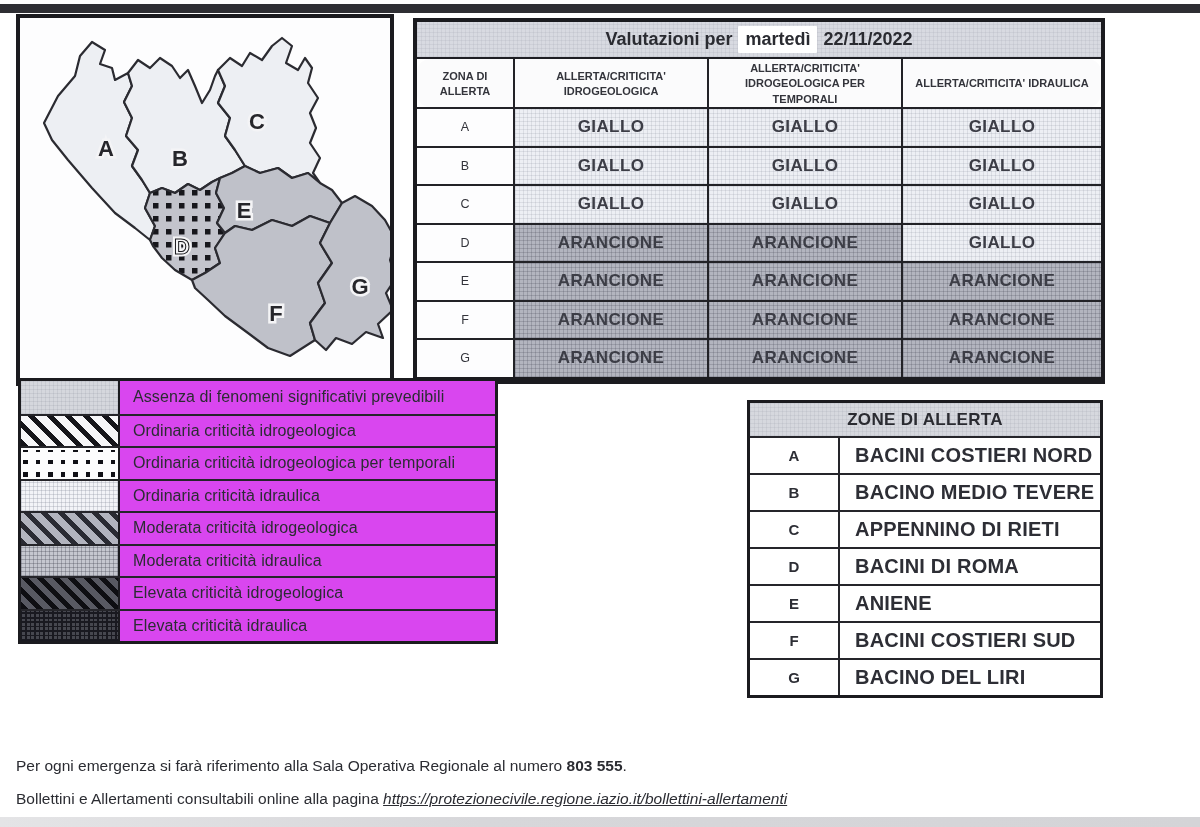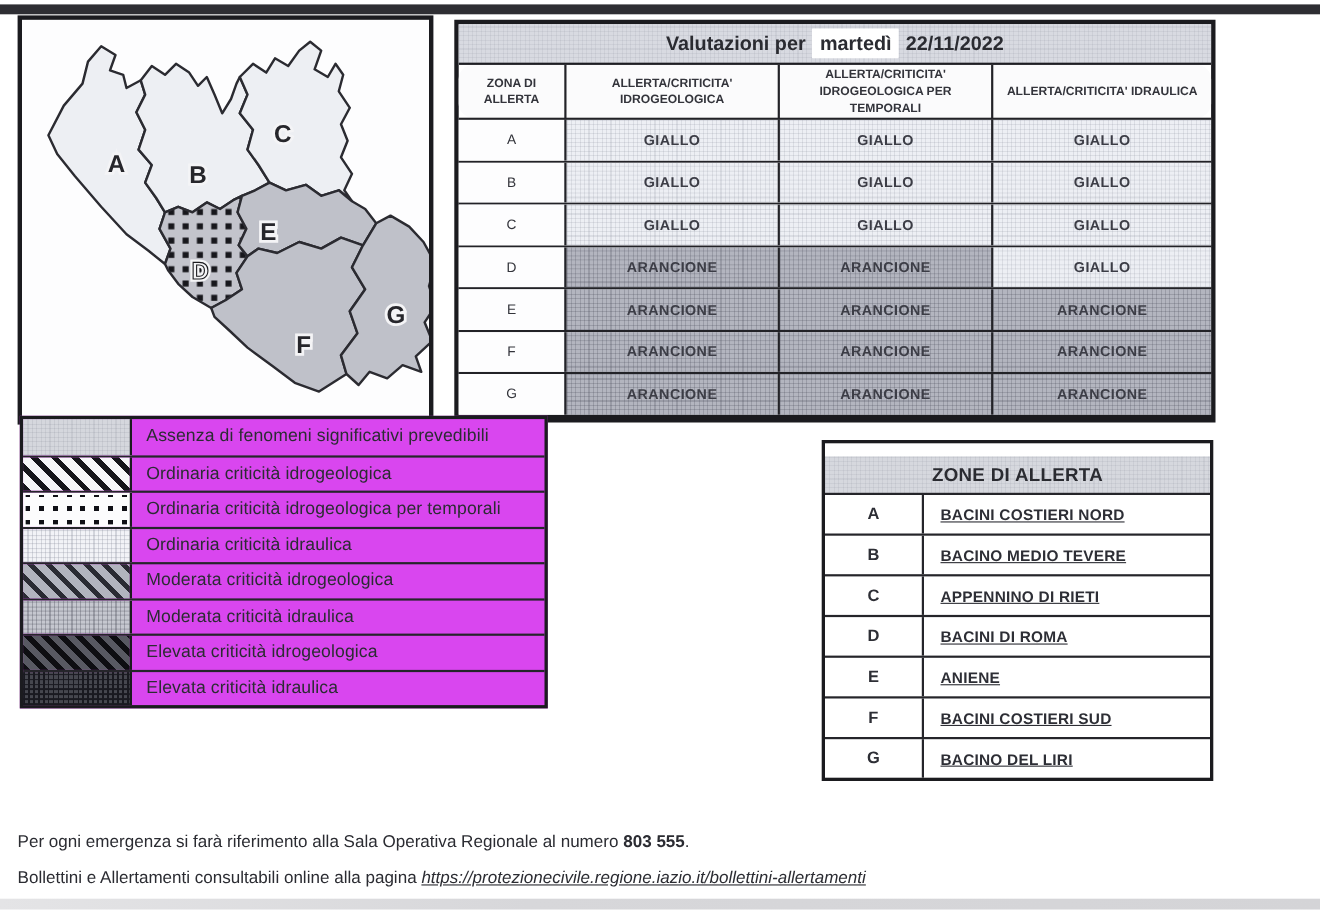--- a/index.html
+++ b/index.html
@@ -66,21 +66,21 @@
     display: grid; grid-template-columns: 96px 194px 194px 1fr;
     height: 38.5px; border-top: 2px solid #222227;
   }
   .vrow > div {
     display: flex; align-items: center; justify-content: center;
     border-left: 2px solid #222227;
   }
   .vrow > div:first-child { border-left: none; }
   .zone-cell { font-size: 12.5px; color: #33343b; background: #fdfdfe; }
   .val-cell {
-    font-size: 13px; font-weight: 600; letter-spacing: .4px; color: #3c3d46;
+    font-size: 17px; font-weight: 600; letter-spacing: .4px; color: #3c3d46;
   }
   .val-cell.giallo {
     background-color: #edeff4;
     background-image:
       repeating-linear-gradient(0deg, rgba(120,125,140,.16) 0 1px, transparent 1px 4px),
       repeating-linear-gradient(90deg, rgba(120,125,140,.16) 0 1px, transparent 1px 4px);
   }
   .val-cell.arancione {
     background-color: #b3b5bf;
     background-image:
@@ -142,31 +142,30 @@
     position: absolute; left: 747px; top: 400px; width: 356px;
     border: 3.5px solid #1b1b1f; background: #fff;
   }
   .zones-title {
     height: 33px; background: #d6d8de;
     display: flex; align-items: center; justify-content: center;
     font-size: 17px; font-weight: bold; color: #2a2b31; letter-spacing: .3px;
     background-image:
       repeating-linear-gradient(0deg, rgba(110,114,130,.10) 0 1px, transparent 1px 4px),
       repeating-linear-gradient(90deg, rgba(110,114,130,.10) 0 1px, transparent 1px 4px);
-    margin-top: 12px;
   }
   .zrow { display: flex; height: 37px; border-top: 2px solid #25252a; }
   .zrow .zcode {
     width: 90px; flex: none; border-right: 2px solid #25252a;
     display: flex; align-items: center; justify-content: center;
     font-size: 15px; font-weight: bold; color: #2d2e35;
   }
   .zrow .zname {
     flex: 1; display: flex; align-items: center; padding-left: 15px;
-    font-size: 14px; font-weight: bold; color: #2d2e35; letter-spacing: .2px; text-decoration: underline;
+    font-size: 20px; font-weight: bold; color: #2d2e35; letter-spacing: .2px;
   }
 
   
   .footer-1 { position: absolute; left: 16px; top: 757px; font-size: 15.5px; color: #2b2c32; }
   .footer-2 { position: absolute; left: 16px; top: 790px; font-size: 15.5px; color: #2b2c32; }
   .footer-1 b { font-weight: bold; }
   .footer-2 .url { font-style: italic; text-decoration: underline; }
 </style>
 </head>
 <body>

